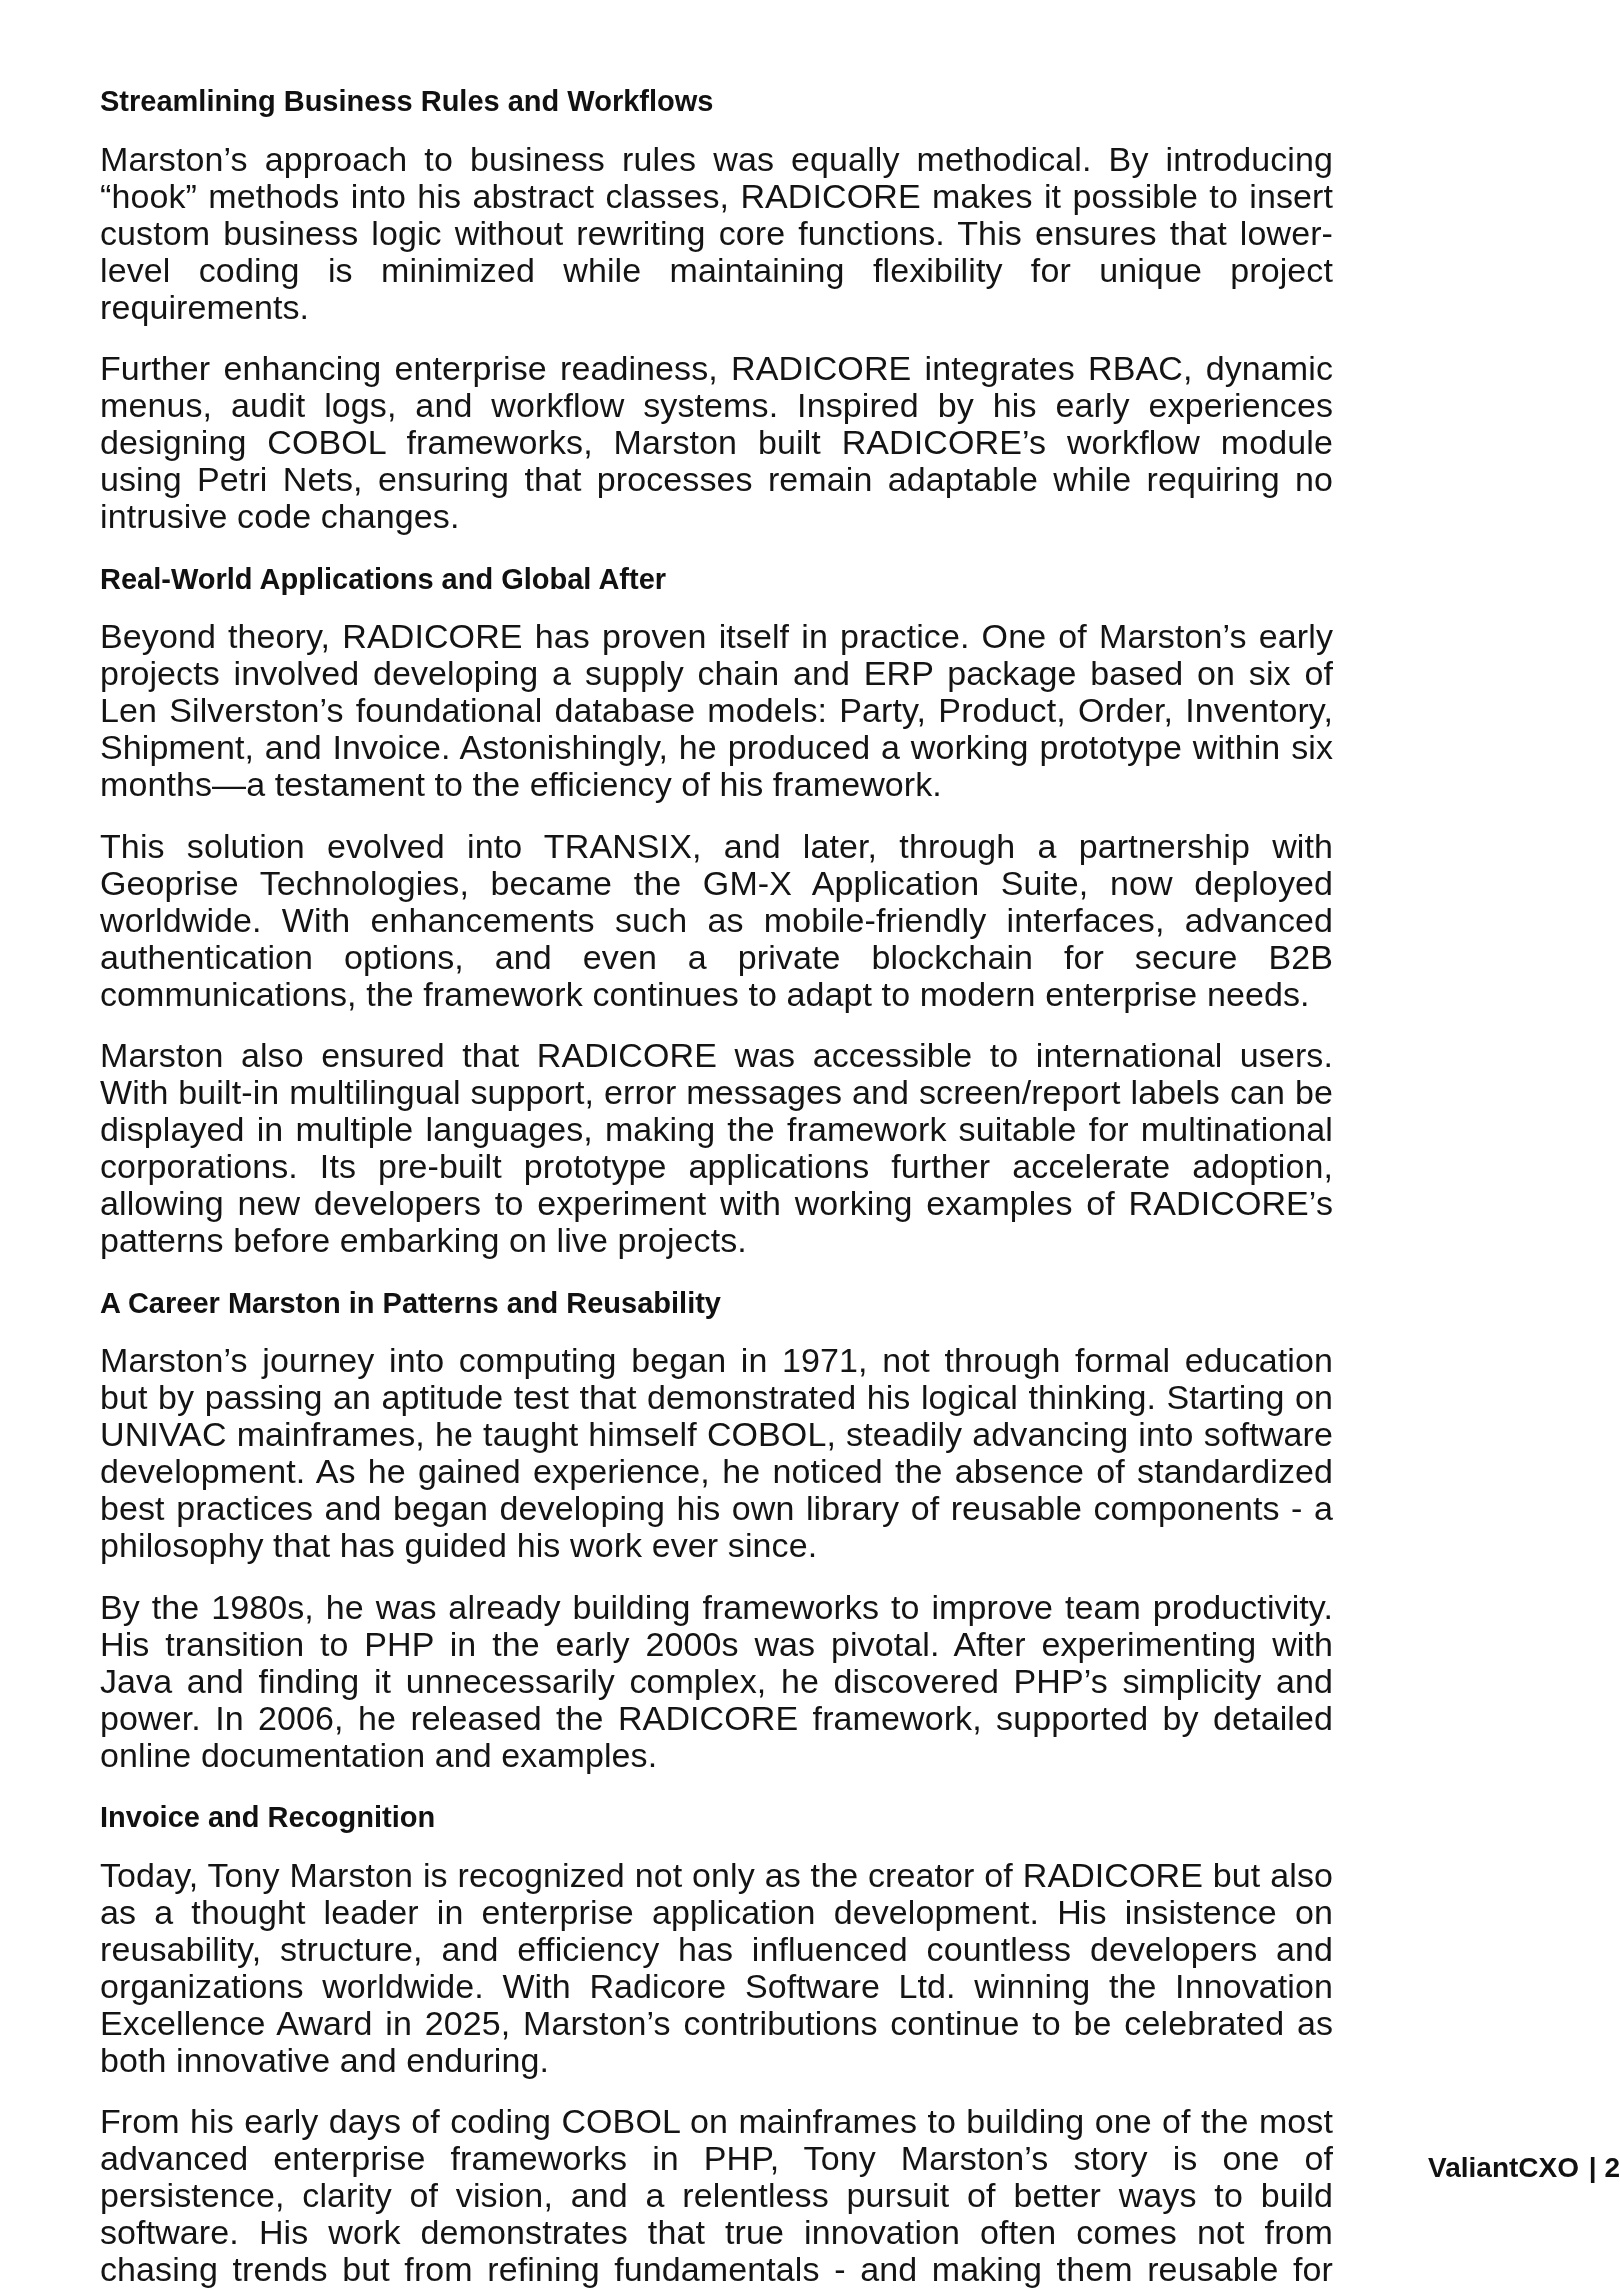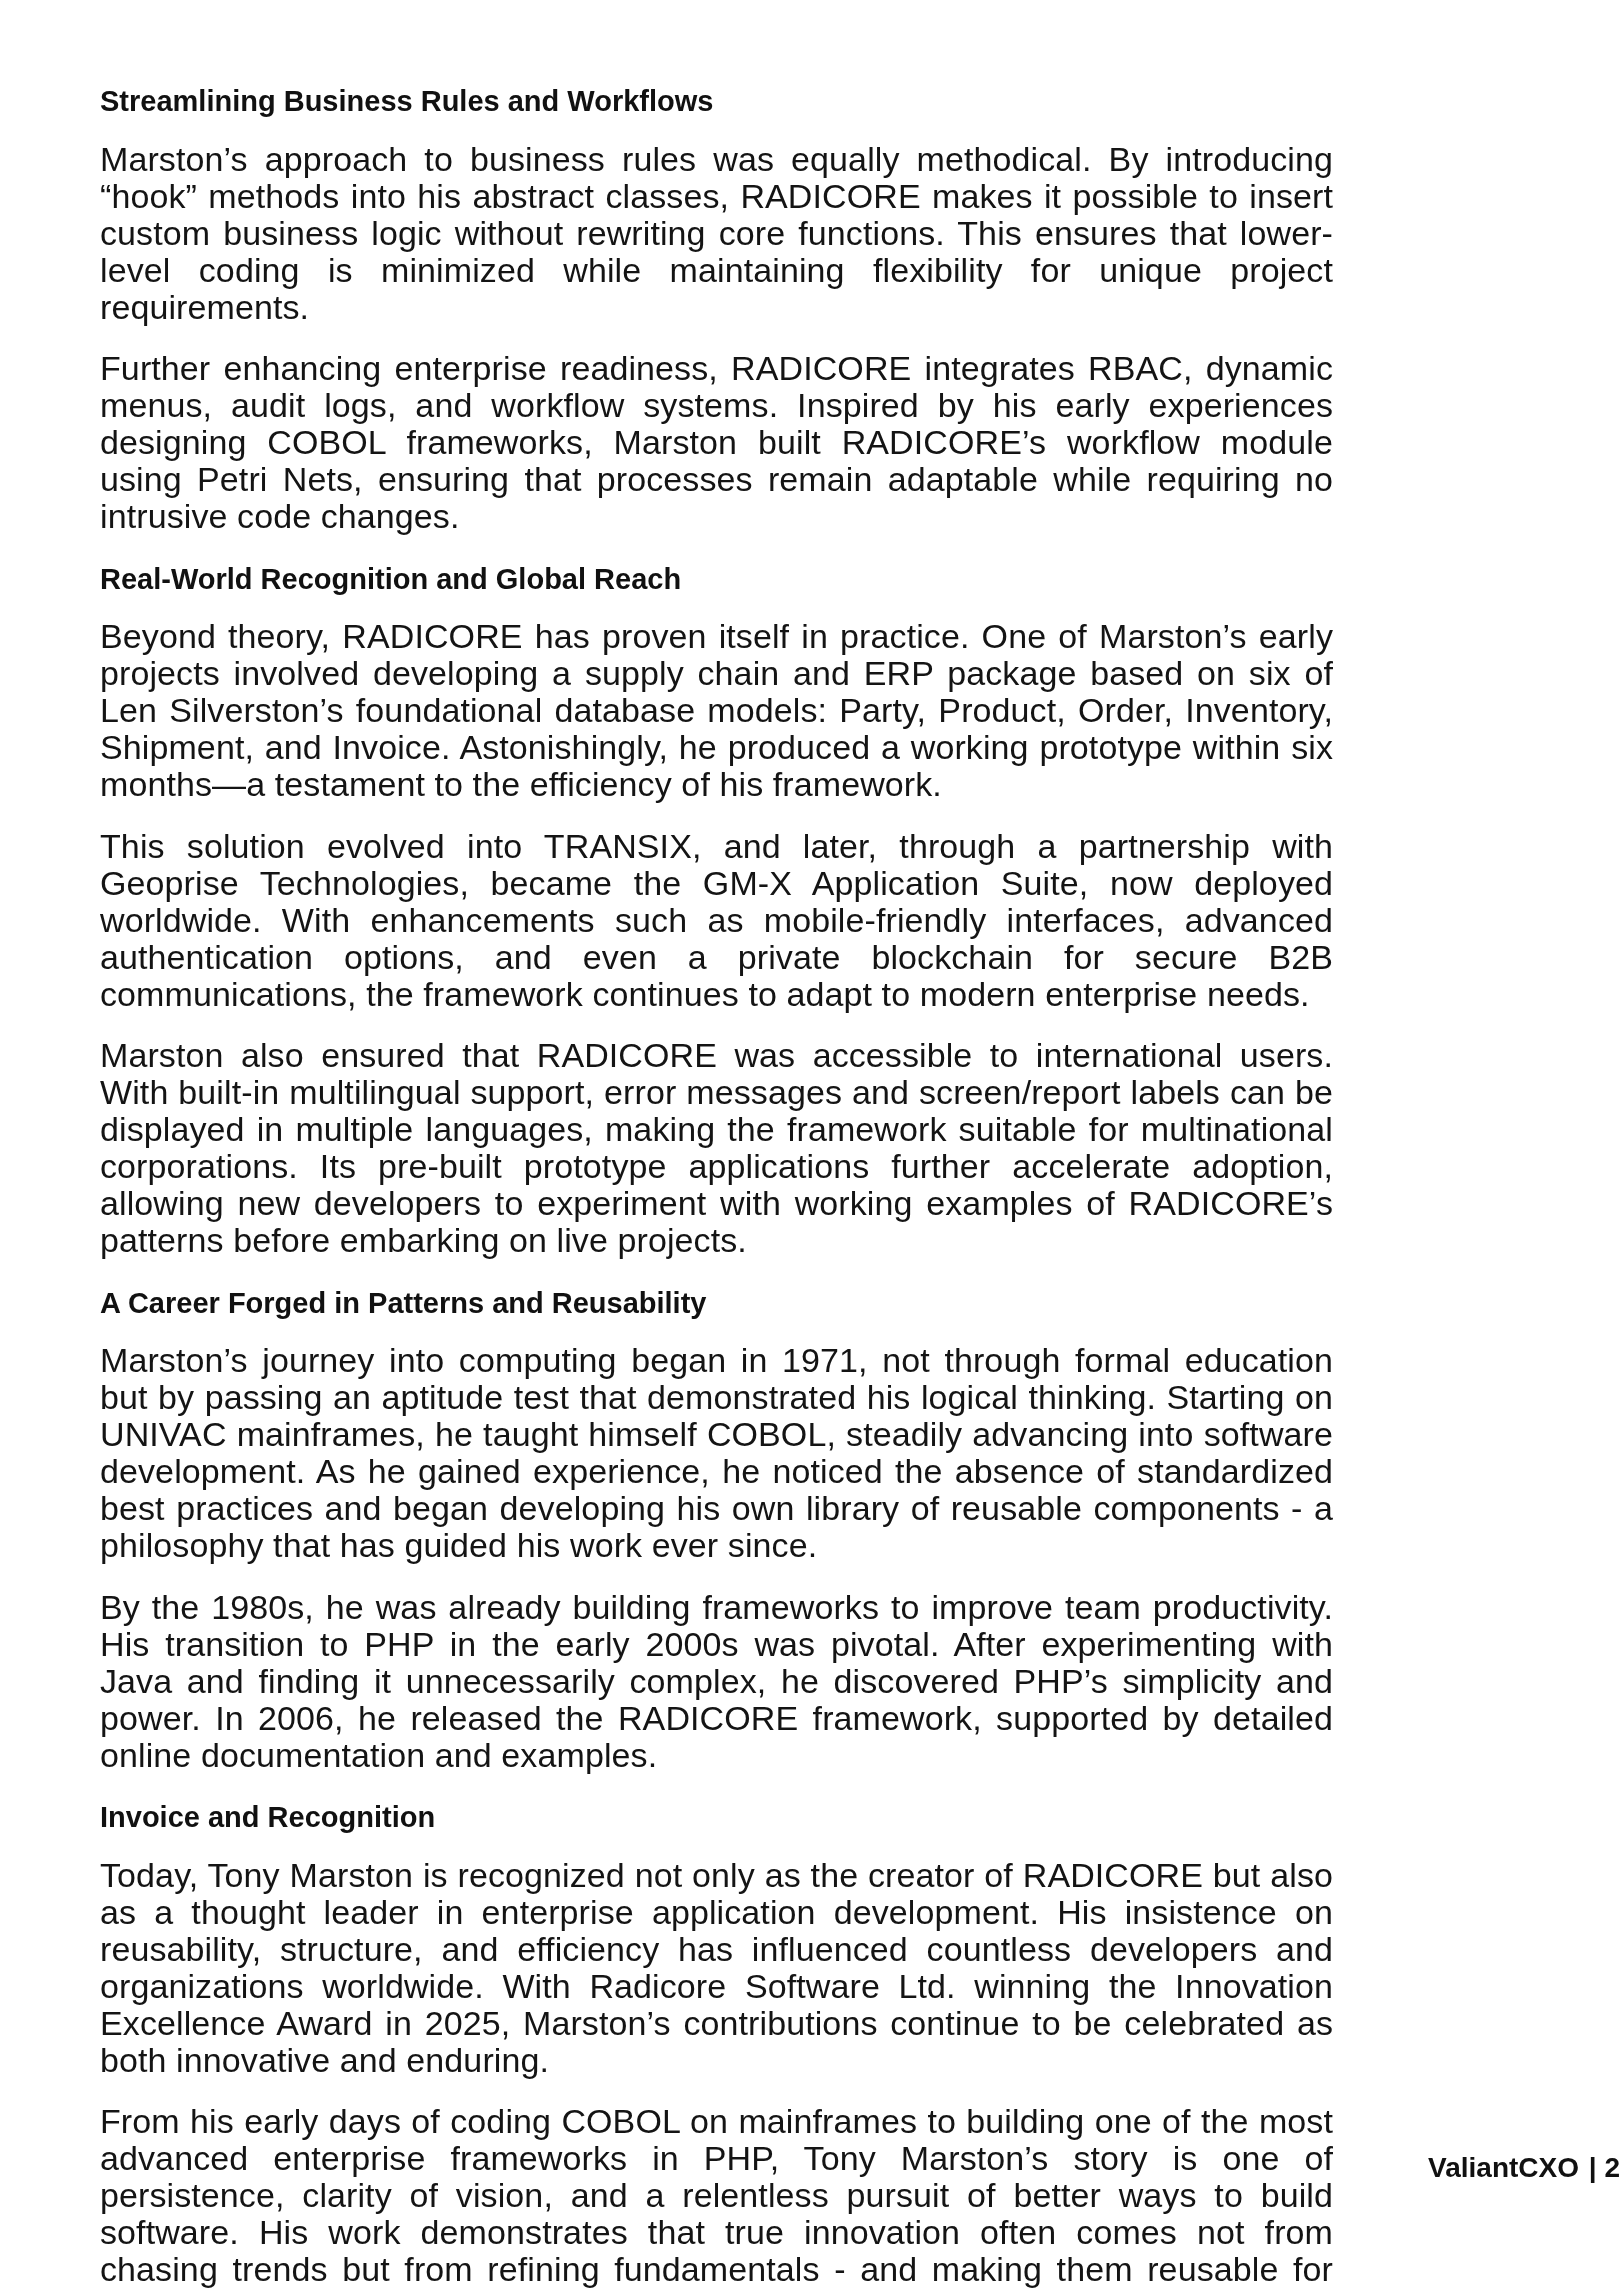--- a/index.html
+++ b/index.html
@@ -55,27 +55,27 @@
 </style>
 </head>
 <body>
 
 <div class="page">
   <div class="doc-body">
     <h3>Streamlining Business Rules and Workflows</h3>
     <p>Marston’s approach to business rules was equally methodical. By introducing “hook” methods into his abstract classes, RADICORE makes it possible to insert custom business logic without rewriting core functions. This ensures that lower-level coding is minimized while maintaining flexibility for unique project requirements.</p>
     <p>Further enhancing enterprise readiness, RADICORE integrates RBAC, dynamic menus, audit logs, and workflow systems. Inspired by his early experiences designing COBOL frameworks, Marston built RADICORE’s workflow module using Petri Nets, ensuring that processes remain adaptable while requiring no intrusive code changes.</p>
 
-    <h3>Real-World Recognition and Global Reach</h3>
+    <h3>Real-World Applications and Global After</h3>
     <p>Beyond theory, RADICORE has proven itself in practice. One of Marston’s early projects involved developing a supply chain and ERP package based on six of Len Silverston’s foundational database models: Party, Product, Order, Inventory, Shipment, and Invoice. Astonishingly, he produced a working prototype within six months—a testament to the efficiency of his framework.</p>
     <p>This solution evolved into TRANSIX, and later, through a partnership with Geoprise Technologies, became the GM-X Application Suite, now deployed worldwide. With enhancements such as mobile-friendly interfaces, advanced authentication options, and even a private blockchain for secure B2B communications, the framework continues to adapt to modern enterprise needs.</p>
 
     <p>Marston also ensured that RADICORE was accessible to international users. With built-in multilingual support, error messages and screen/report labels can be displayed in multiple languages, making the framework suitable for multinational corporations. Its pre-built prototype applications further accelerate adoption, allowing new developers to experiment with working examples of RADICORE’s patterns before embarking on live projects.</p>
 
-    <h3>A Career Forged in Patterns and Reusability</h3>
+    <h3>A Career Marston in Patterns and Reusability</h3>
     <p>Marston’s journey into computing began in 1971, not through formal education but by passing an aptitude test that demonstrated his logical thinking. Starting on UNIVAC mainframes, he taught himself COBOL, steadily advancing into software development. As he gained experience, he noticed the absence of standardized best practices and began developing his own library of reusable components - a philosophy that has guided his work ever since.</p>
     <p>By the 1980s, he was already building frameworks to improve team productivity. His transition to PHP in the early 2000s was pivotal. After experimenting with Java and finding it unnecessarily complex, he discovered PHP’s simplicity and power. In 2006, he released the RADICORE framework, supported by detailed online documentation and examples.</p>
 
     <h3>Invoice and Recognition</h3>
     <p>Today, Tony Marston is recognized not only as the creator of RADICORE but also as a thought leader in enterprise application development. His insistence on reusability, structure, and efficiency has influenced countless developers and organizations worldwide. With Radicore Software Ltd. winning the Innovation Excellence Award in 2025, Marston’s contributions continue to be celebrated as both innovative and enduring.</p>
     <p>From his early days of coding COBOL on mainframes to building one of the most advanced enterprise frameworks in PHP, Tony Marston’s story is one of persistence, clarity of vision, and a relentless pursuit of better ways to build software. His work demonstrates that true innovation often comes not from chasing trends but from refining fundamentals - and making them reusable for generations to come.</p>
   </div>
 
   <div class="page-footer">
     <span class="brand">ValiantCXO</span><span>| 2</span>

